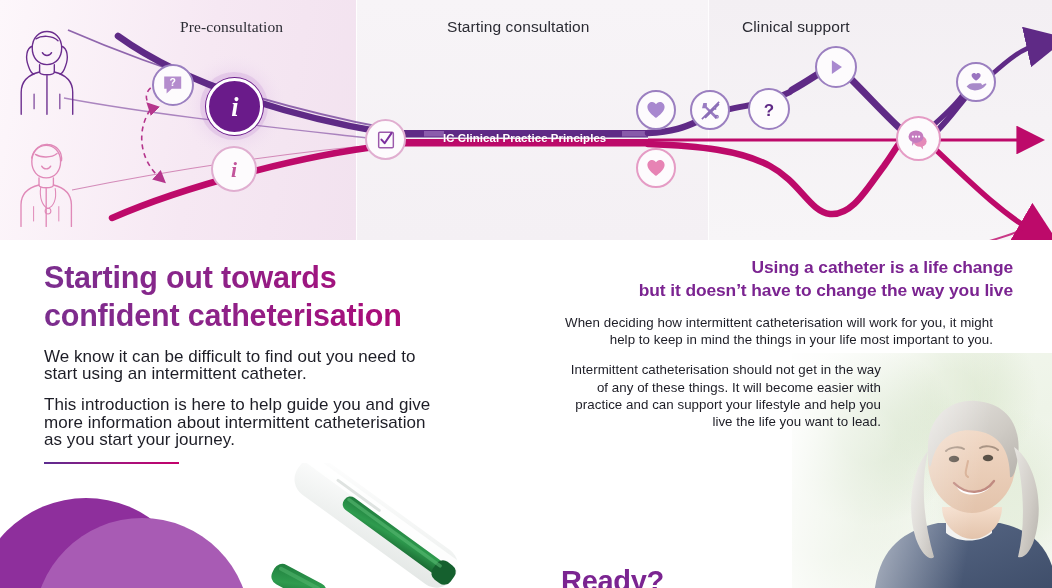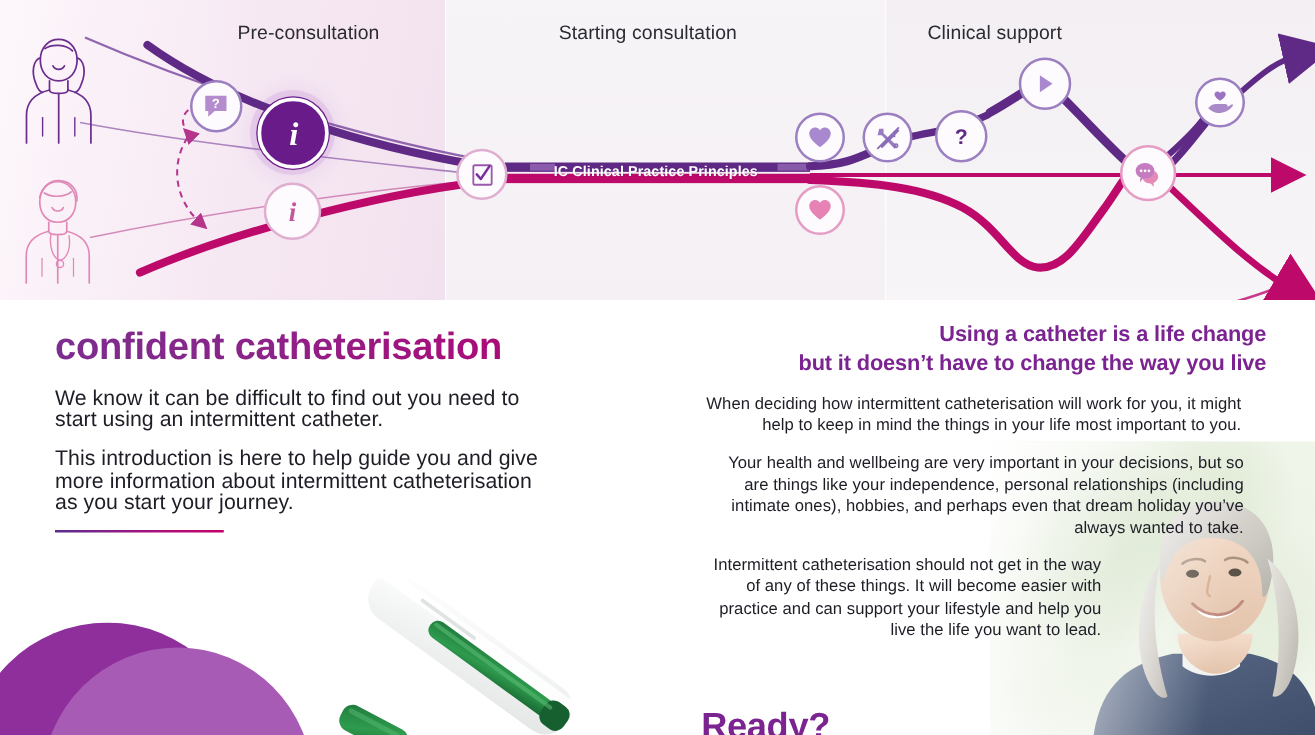--- a/index.html
+++ b/index.html
@@ -18,21 +18,21 @@
   .band { position: absolute; top: 0; height: 240px; }
   .band-1 { left: 0;    width: 356px; background: linear-gradient(100deg,#fdf7fb 0%, #f6e8f3 55%, #f2e2ef 100%); }
   .band-2 { left: 356px; width: 352px; background: linear-gradient(180deg,#f7f4f7 0%, #f4f0f4 100%); }
   .band-3 { left: 708px; width: 344px; background: linear-gradient(180deg,#f3eff3 0%,#f7f5f7 100%); }
   .band-sep { position:absolute; top:0; height:240px; width:1px; background:rgba(255,255,255,.85); }
 
   .phase-label {
     position: absolute; top: 18px; font-size: 15.5px; color: #2b2b33;
     letter-spacing: .1px; white-space: nowrap; font-weight: 400;
   }
-  .phase-0 { left: 190px; }
+  .phase-0 { left: 180px; font-family: Liberation Serif, serif; }
   .phase-1 { left: 447px; }
   .phase-2 { left: 742px; }
 
   .map-svg { position:absolute; left:0; top:0; }
 
   .principles-label {
     position:absolute; left:443px; top:132px;
     font-size: 11.4px; font-weight: 700; color:#ffffff;
     letter-spacing:.1px; white-space:nowrap;
     text-shadow: 0 0 2px rgba(90,20,90,.35);
@@ -367,33 +367,33 @@
       <path d="M86,102 C98,114 116,114 126,100" stroke="#c08a80" stroke-width="2.4" fill="none" stroke-linecap="round"></path>
       <path d="M100,80 C98,90 96,94 100,96" stroke="#d7ae93" stroke-width="2" fill="none" stroke-linecap="round"></path>
     </svg>
     <div class="fade"></div>
   </div>
 
   <div class="content">
 
     <div class="col-left">
       <h1 class="headline">
+        <span>Starting out towards</span>
         <span>confident catheterisation</span>
       </h1>
       <p class="body" style="width:392px">We know it can be difficult to find out you need to start using an intermittent catheter.</p>
       <p class="body" style="width:400px">This introduction is here to help guide you and give more information about intermittent catheterisation as you start your journey.</p>
       <div class="divider"></div>
     </div>
 
     <div class="col-right">
       <h2 class="subhead">
         <span class="b">Using a catheter is a life change</span>
         <span class="r">but it doesn’t have to change the way you live</span>
       </h2>
       <p class="body" style="width:432px">When deciding how intermittent catheterisation will work for you, it might help to keep in mind the things in your life most important to you.</p>
-      <p class="body" style="width:434px">Your health and wellbeing are very important in your decisions, but so are things like your independence, personal relationships (including intimate ones), hobbies, and perhaps even that dream holiday you’ve always wanted to take.</p>
       <p class="body" style="width:320px">Intermittent catheterisation should not get in the way of any of these things. It will become easier with practice and can support your lifestyle and help you live the life you want to lead.</p>
     </div>
 
     <h2 class="ready">Ready?</h2>
   </div>
 
 </div>
 
 </body></html>

